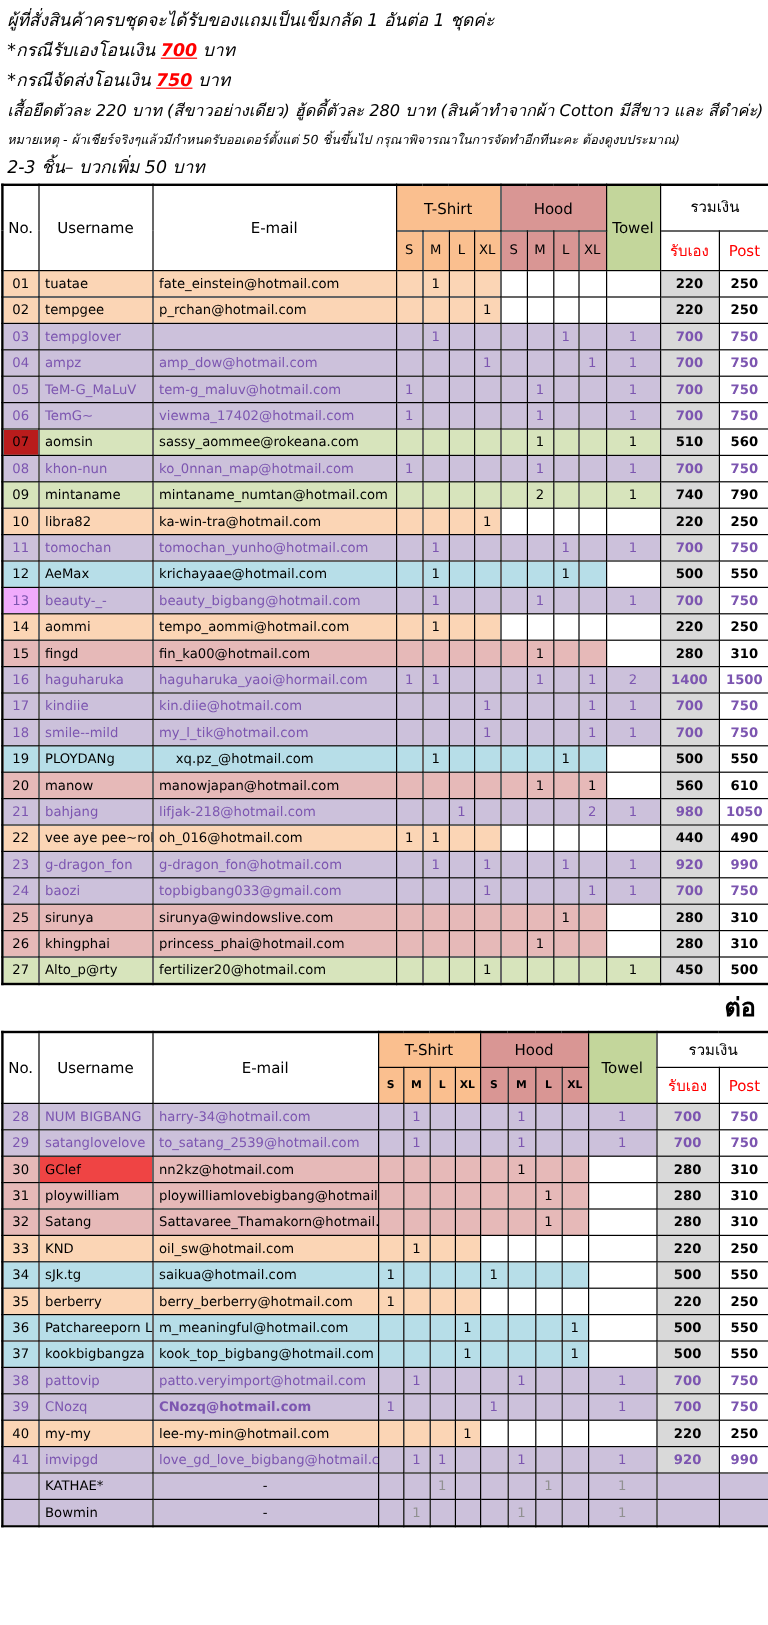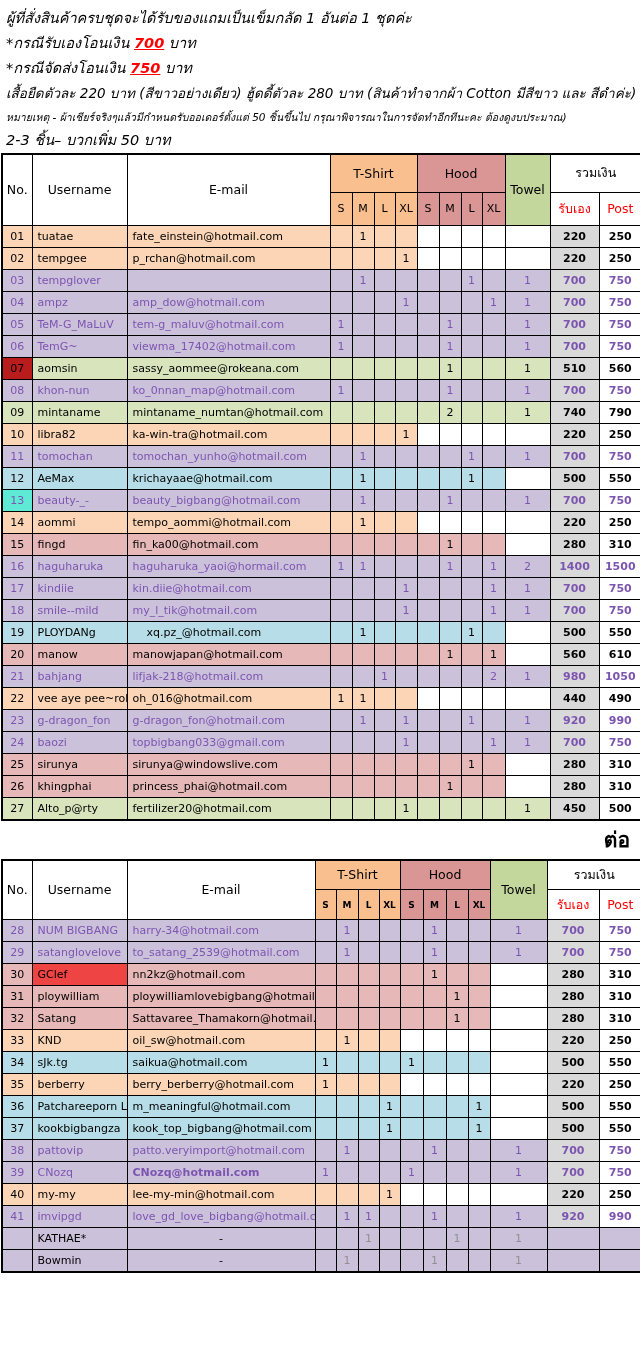--- a/index.html
+++ b/index.html
@@ -260,21 +260,21 @@
           <td style="background: rgb(183, 222, 232); color: rgb(0, 0, 0);"></td>
           <td style="background: rgb(183, 222, 232); color: rgb(0, 0, 0);"></td>
           <td style="background: rgb(183, 222, 232); color: rgb(0, 0, 0);"></td>
           <td style="background: rgb(183, 222, 232); color: rgb(0, 0, 0);">1</td>
           <td style="background: rgb(183, 222, 232); color: rgb(0, 0, 0);"></td>
           <td style="background: rgb(255, 255, 255); color: rgb(0, 0, 0);"></td>
           <td class="money" style="background: rgb(217, 217, 217); color: rgb(0, 0, 0);">500</td>
           <td class="money" style="background: rgb(255, 255, 255); color: rgb(0, 0, 0);">550</td>
         </tr>
         <tr>
-          <td style="background: #5eead4; color: rgb(124, 85, 176);">13</td>
+          <td style="background: #f0abfc; color: rgb(124, 85, 176);">13</td>
           <td class="cl" style="background: rgb(204, 193, 219); color: rgb(124, 85, 176);">beauty-_-</td>
           <td class="cl" style="background: rgb(204, 193, 219); color: rgb(124, 85, 176);">beauty_bigbang@hotmail.com</td>
           <td style="background: rgb(204, 193, 219); color: rgb(124, 85, 176);"></td>
           <td style="background: rgb(204, 193, 219); color: rgb(124, 85, 176);">1</td>
           <td style="background: rgb(204, 193, 219); color: rgb(124, 85, 176);"></td>
           <td style="background: rgb(204, 193, 219); color: rgb(124, 85, 176);"></td>
           <td style="background: rgb(204, 193, 219); color: rgb(124, 85, 176);"></td>
           <td style="background: rgb(204, 193, 219); color: rgb(124, 85, 176);">1</td>
           <td style="background: rgb(204, 193, 219); color: rgb(124, 85, 176);"></td>
           <td style="background: rgb(204, 193, 219); color: rgb(124, 85, 176);"></td>

